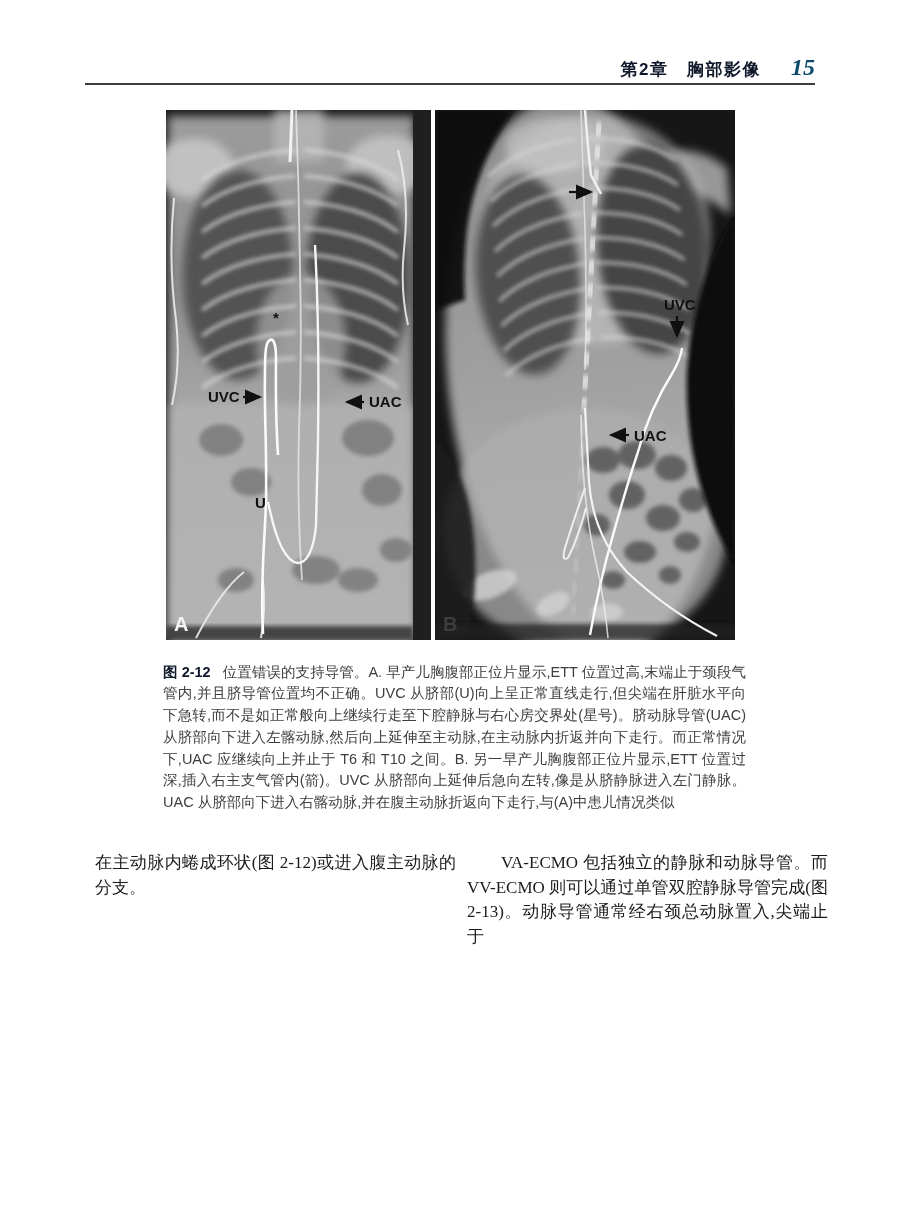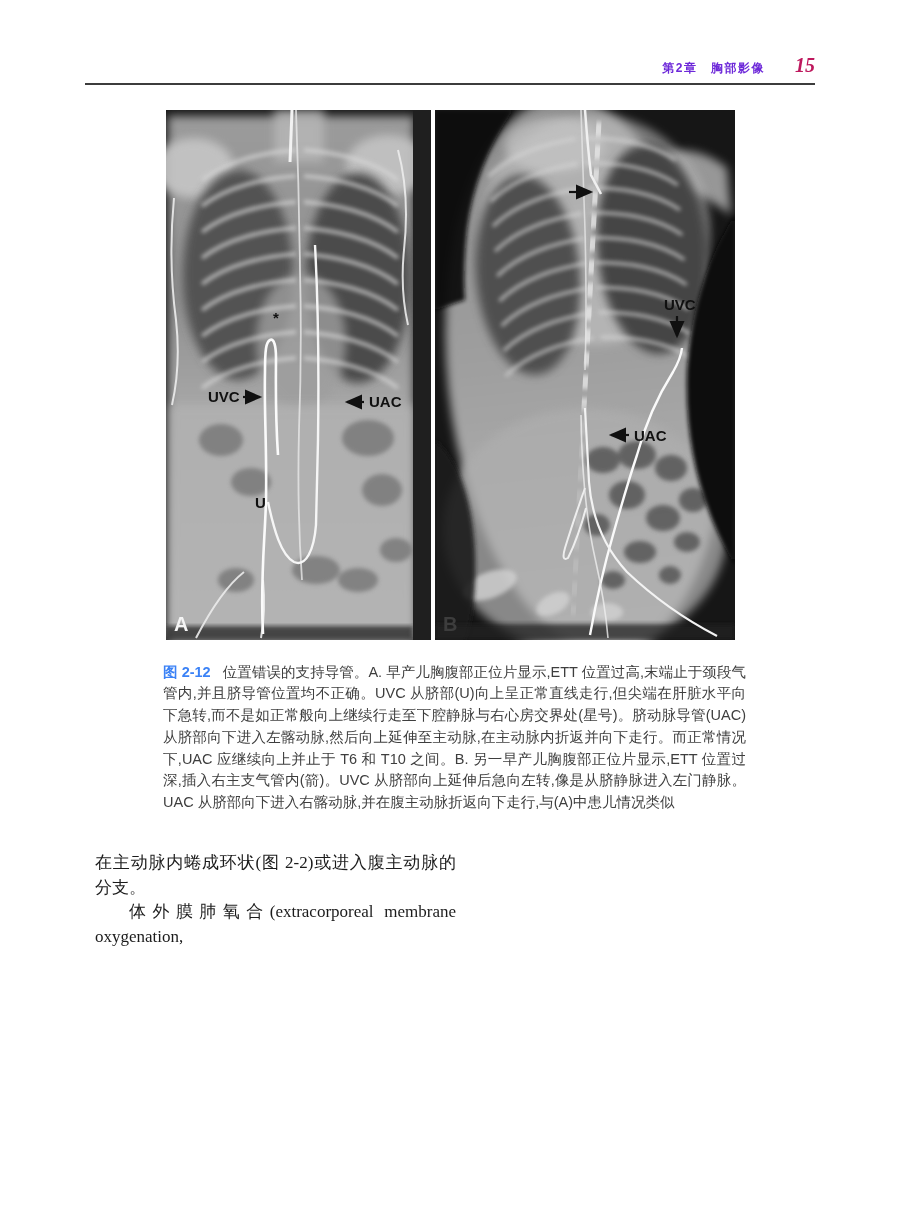--- a/index.html
+++ b/index.html
@@ -8,42 +8,42 @@
     background:#ffffff; overflow:hidden;
     font-family:"Liberation Serif","DejaVu Serif",serif;
   }
   
   .running-head {
     position:absolute; left:85px; top:54px; width:730px;
     display:flex; justify-content:flex-end; align-items:baseline; gap:30px;
   }
   .chapter-title {
     font-family:"Liberation Sans","DejaVu Sans",sans-serif;
-    font-size:12px; font-weight:700; color:#6d28d9; letter-spacing:1.5px;
+    font-size:17px; font-weight:700; color:#0f172a; letter-spacing:1.5px;
   }
   .folio {
-    font-size:20px; font-weight:700; font-style:italic; color:#be185d;
+    font-size:24px; font-weight:700; font-style:italic; color:#0c4a6e;
   }
   .head-rule {
     position:absolute; left:85px; top:83px; width:730px; height:2px;
     background:#3c3c3c;
   }
   
   .xray-row { position:absolute; left:166px; top:110px; display:flex; gap:4px; }
   .xray-row svg { display:block; }
   .xray-label { font-family:"Liberation Sans","DejaVu Sans",sans-serif; font-size:15px; font-weight:600; fill:#101010; }
   .panel-letter { font-family:"Liberation Sans","DejaVu Sans",sans-serif; font-size:20px; font-weight:700; }
   .ann-line { stroke:#101010; stroke-width:2.2; }
   
   .caption {
     position:absolute; left:163px; top:647px; width:583px;
     font-family:"Liberation Sans","DejaVu Sans",sans-serif;
     font-size:14.5px; line-height:21.8px; color:#3e3e3e; text-align:justify;
   }
-  .caption-tag { color:#3b82f6; font-weight:700; padding-right:12px; }
+  .caption-tag { color:#0f172a; font-weight:700; padding-right:12px; }
   
   .column {
     position:absolute; top:851px; width:361px;
     font-size:17px; line-height:24.6px; color:#1b1b1b; text-align:justify;
   }
   .col-left  { left:95px; }
   .col-right { left:467px; }
   .column p { margin:0; }
   .column p.indent { text-indent:2em; }
 </style>
@@ -231,20 +231,20 @@
       <line class="ann-line" x1="242" y1="206" x2="242" y2="226" marker-end="url(#arrB)"></line>
       <line class="ann-line" x1="194" y1="325" x2="176" y2="325" marker-end="url(#arrB)"></line>
       <text class="xray-label" x="199" y="331">UAC</text>
       <text class="panel-letter" x="8" y="521" fill="#3d3d3d">B</text>
     </svg>
   </div>
 
   <p class="caption"><span class="caption-tag">图 2-12</span><span>位置错误的支持导管。A. 早产儿胸腹部正位片显示,ETT 位置过高,末端止于颈段气管内,并且脐导管位置均不正确。UVC 从脐部(U)向上呈正常直线走行,但尖端在肝脏水平向下急转,而不是如正常般向上继续行走至下腔静脉与右心房交界处(星号)。脐动脉导管(UAC)从脐部向下进入左髂动脉,然后向上延伸至主动脉,在主动脉内折返并向下走行。而正常情况下,UAC 应继续向上并止于 T6 和 T10 之间。B. 另一早产儿胸腹部正位片显示,ETT 位置过深,插入右主支气管内(箭)。UVC 从脐部向上延伸后急向左转,像是从脐静脉进入左门静脉。UAC 从脐部向下进入右髂动脉,并在腹主动脉折返向下走行,与(A)中患儿情况类似</span></p>
 
   <div class="column col-left">
-    <p class="para">在主动脉内蜷成环状(图 2-2)或进入腹主动脉的分支。</p>
-    <p class="para indent">体外膜肺氧合(extracorporeal membrane oxygenation,</p>
+    <p class="para">在主动脉内蜷成环状(图 2-12)或进入腹主动脉的分支。</p>
   </div>
 
   <div class="column col-right">
+    <p class="para indent">VA-ECMO 包括独立的静脉和动脉导管。而 VV-ECMO 则可以通过单管双腔静脉导管完成(图 2-13)。动脉导管通常经右颈总动脉置入,尖端止于</p>
   </div>
 
 </div>
 
 </body></html>

